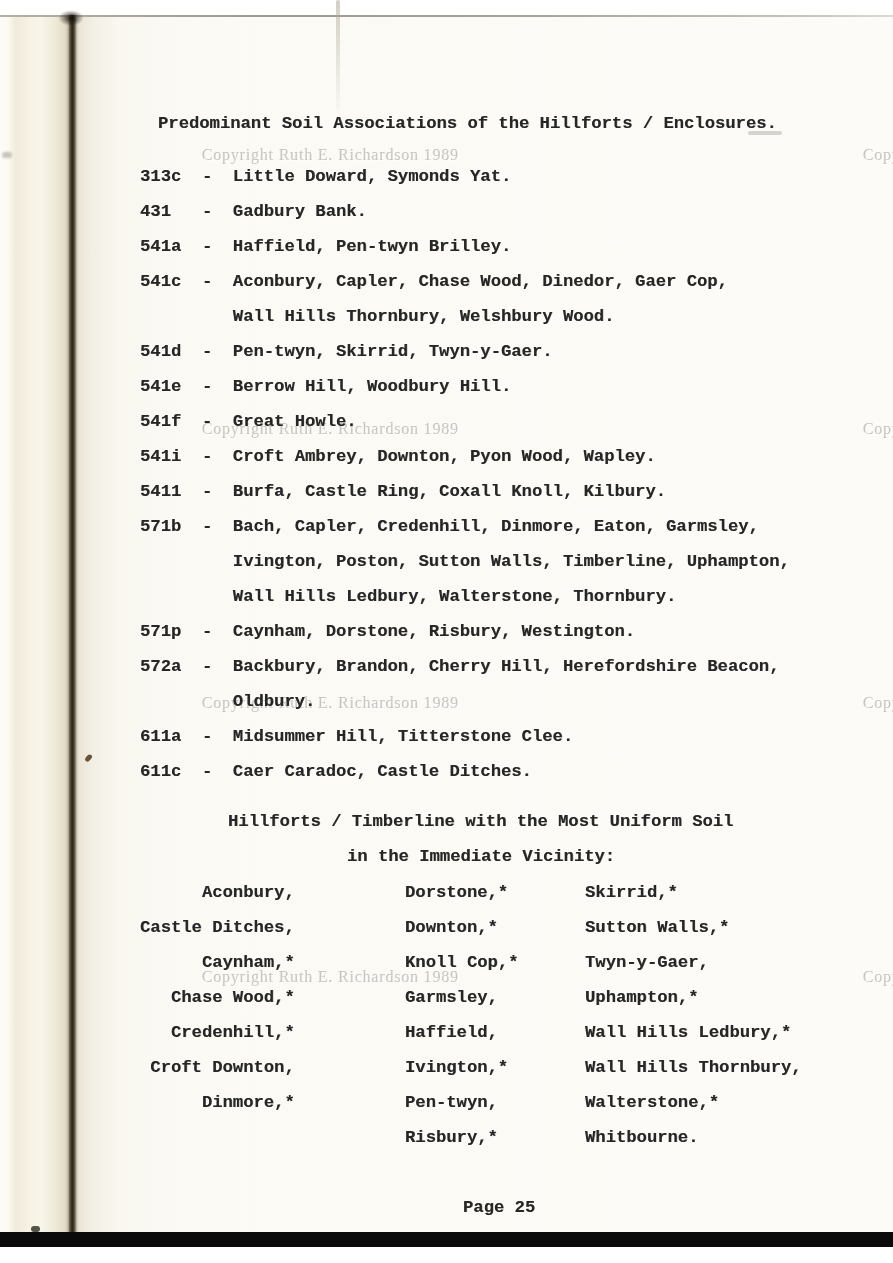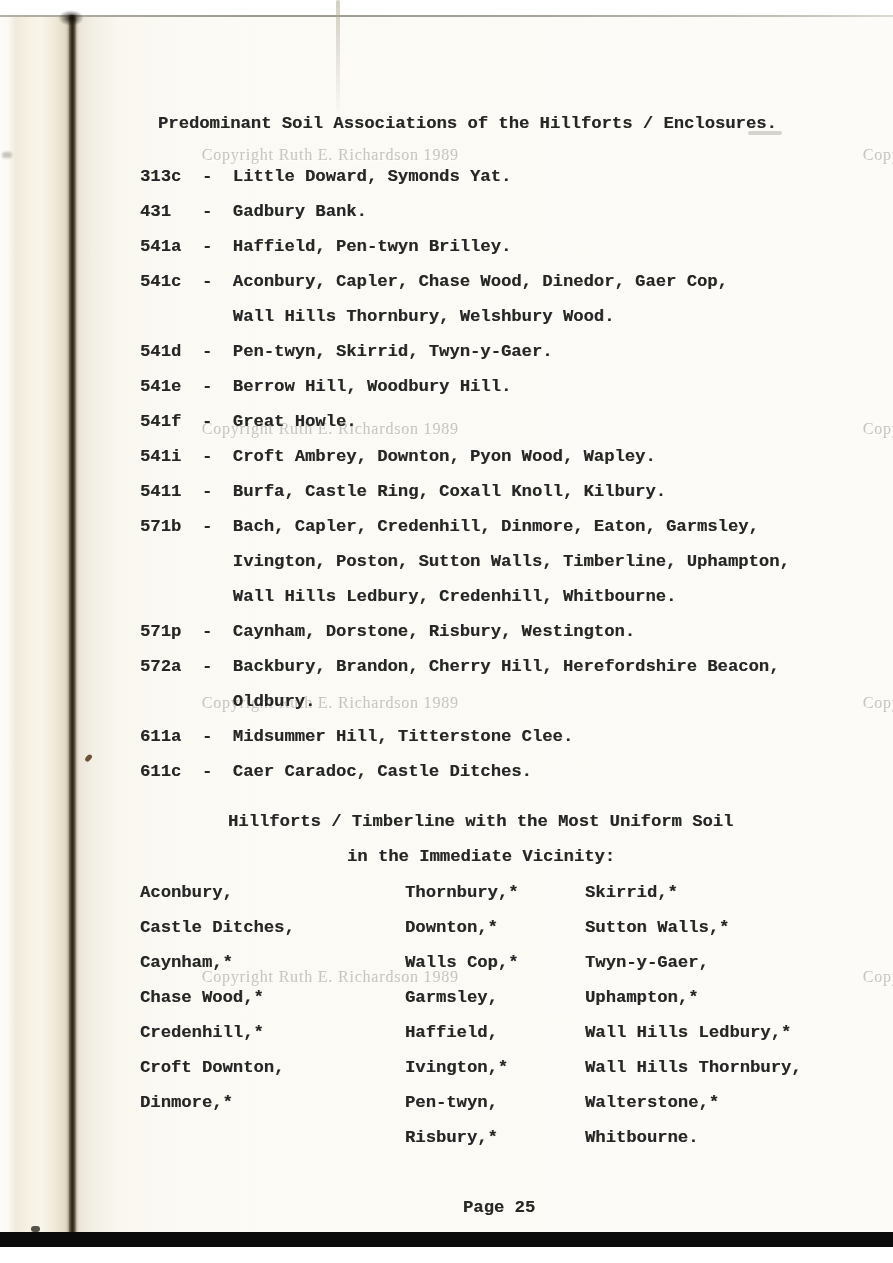--- a/index.html
+++ b/index.html
@@ -33,21 +33,21 @@
     text-shadow:1px 1px 0 rgba(255,255,255,0.85), -0.5px -0.5px 0 rgba(95,90,78,0.15);margin-left:45px;}
   
   .ink{position:absolute;color:#262626;font-weight:700;font-size:17.2px;
     text-shadow:0.4px 0.4px 0.6px rgba(35,35,35,0.45);}
   .tline{height:35px;line-height:35px;white-space:pre;}
   .title{left:158px;top:114px;white-space:pre;}
   .soil-list{left:140px;top:159px;}
   .h2a{left:228px;top:812px;white-space:pre;}
   .h2b{left:347px;top:847px;white-space:pre;}
   .col{top:875px;}
-  .col1{left:140px;} .col2{left:405px;} .col3{left:585px;}
+  .col1{left:140px;text-align:right;} .col2{left:405px;} .col3{left:585px;}
   .footer{left:463px;top:1198px;white-space:pre;}
   
   .speck1{position:absolute;left:86px;top:754px;width:5px;height:8px;background:#6b5236;
     border-radius:60% 40% 50% 50%;transform:rotate(38deg);}
   .speck2{position:absolute;left:2px;top:152px;width:10px;height:6px;background:rgba(150,145,134,0.5);
     border-radius:3px;filter:blur(1px);}
   .speck3{position:absolute;left:31px;top:1226px;width:9px;height:6px;background:rgba(45,42,36,0.8);
     border-radius:3px;filter:blur(0.6px);}
   .speck4{position:absolute;left:748px;top:131px;width:34px;height:4px;background:rgba(168,164,155,0.45);
     border-radius:2px;filter:blur(0.7px);}
@@ -84,44 +84,44 @@
       <div class="tline">541a  -  Haffield, Pen-twyn Brilley.</div>
       <div class="tline">541c  -  Aconbury, Capler, Chase Wood, Dinedor, Gaer Cop,</div>
       <div class="tline">         Wall Hills Thornbury, Welshbury Wood.</div>
       <div class="tline">541d  -  Pen-twyn, Skirrid, Twyn-y-Gaer.</div>
       <div class="tline">541e  -  Berrow Hill, Woodbury Hill.</div>
       <div class="tline">541f  -  Great Howle.</div>
       <div class="tline">541i  -  Croft Ambrey, Downton, Pyon Wood, Wapley.</div>
       <div class="tline">5411  -  Burfa, Castle Ring, Coxall Knoll, Kilbury.</div>
       <div class="tline">571b  -  Bach, Capler, Credenhill, Dinmore, Eaton, Garmsley,</div>
       <div class="tline">         Ivington, Poston, Sutton Walls, Timberline, Uphampton,</div>
-      <div class="tline">         Wall Hills Ledbury, Credenhill, Whitbourne.</div>
+      <div class="tline">         Wall Hills Ledbury, Walterstone, Thornbury.</div>
       <div class="tline">571p  -  Caynham, Dorstone, Risbury, Westington.</div>
       <div class="tline">572a  -  Backbury, Brandon, Cherry Hill, Herefordshire Beacon,</div>
       <div class="tline">         Oldbury.</div>
       <div class="tline">611a  -  Midsummer Hill, Titterstone Clee.</div>
       <div class="tline">611c  -  Caer Caradoc, Castle Ditches.</div>
     </div>
 
   <div class="ink h2a">Hillforts / Timberline with the Most Uniform Soil</div>
   <div class="ink h2b">in the Immediate Vicinity:</div>
 
   <div id="col1" class="ink col col1">
       <div class="tline">Aconbury,</div>
       <div class="tline">Castle Ditches,</div>
       <div class="tline">Caynham,*</div>
       <div class="tline">Chase Wood,*</div>
       <div class="tline">Credenhill,*</div>
       <div class="tline">Croft Downton,</div>
       <div class="tline">Dinmore,*</div>
     </div>
   <div id="col2" class="ink col col2">
-      <div class="tline">Thornbury,*</div>
+      <div class="tline">Dorstone,*</div>
       <div class="tline">Downton,*</div>
-      <div class="tline">Walls Cop,*</div>
+      <div class="tline">Knoll Cop,*</div>
       <div class="tline">Garmsley,</div>
       <div class="tline">Haffield,</div>
       <div class="tline">Ivington,*</div>
       <div class="tline">Pen-twyn,</div>
       <div class="tline">Risbury,*</div>
     </div>
   <div id="col3" class="ink col col3">
       <div class="tline">Skirrid,*</div>
       <div class="tline">Sutton Walls,*</div>
       <div class="tline">Twyn-y-Gaer,</div>

